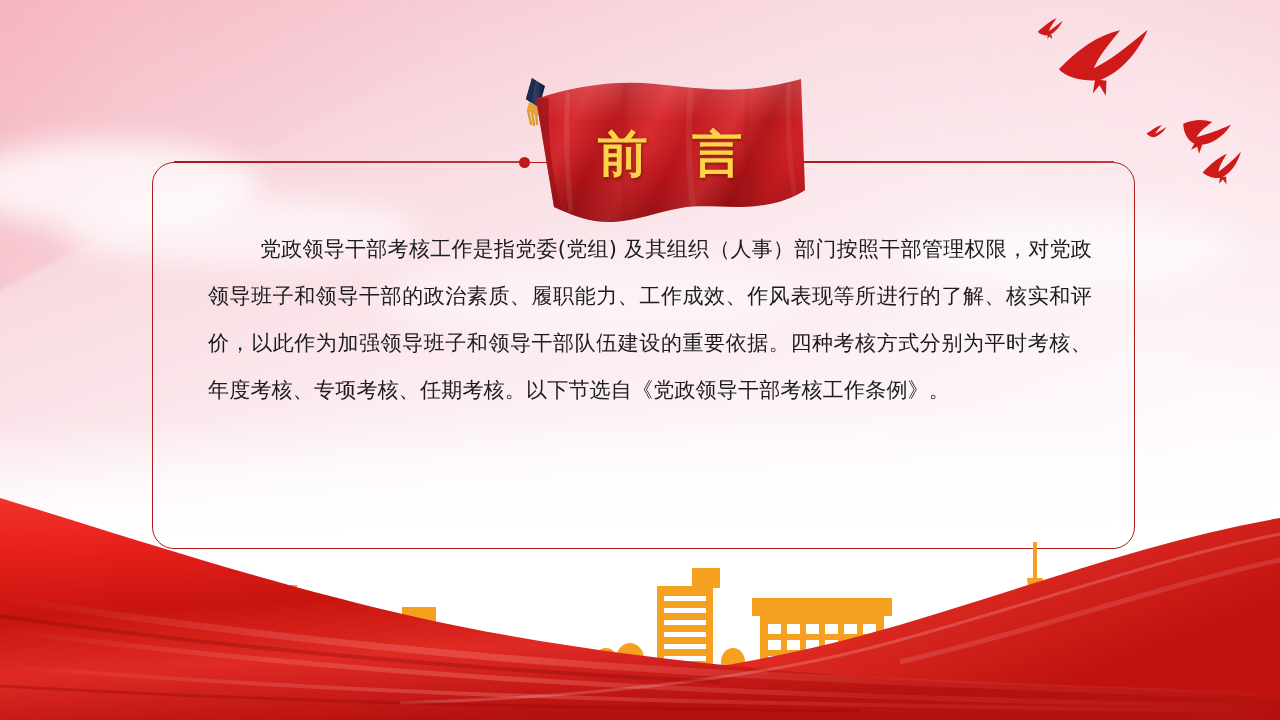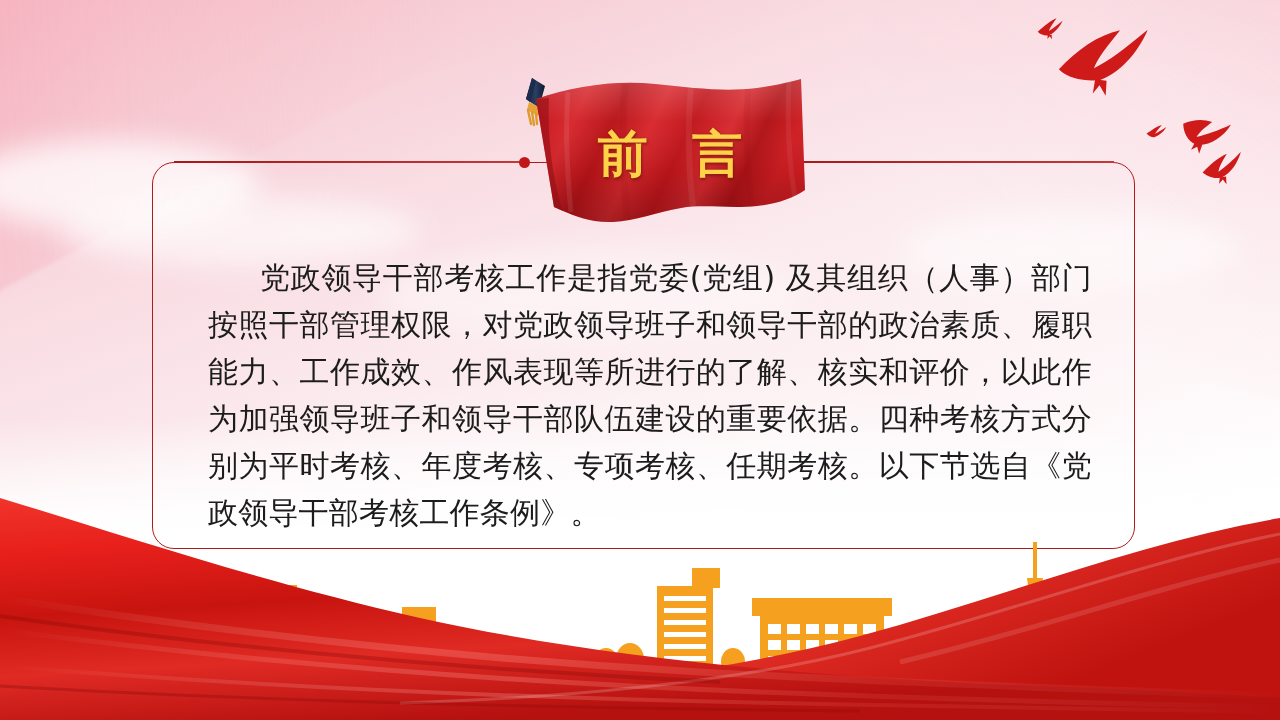--- a/index.html
+++ b/index.html
@@ -106,24 +106,24 @@
     font-weight: 700;
     letter-spacing: 16px;
     color: #ffd24a;
     text-shadow: 0 0 2px rgba(120,40,0,.45), 1px 2px 3px rgba(100,20,0,.55);
     pointer-events: none;
   }
 
   
   .body-text {
     position: absolute;
-    left: 208px; top: 254px;
+    left: 208px; top: 226px;
     width: 884px;
     font-family: "DejaVu Sans", "Liberation Sans", sans-serif;
-    font-size: 30px;
+    font-size: 21px;
     line-height: 47px;
     color: #1c1c1c;
     text-align: justify;
     text-justify: inter-character;
     text-indent: 52px;
     letter-spacing: 0.2px;
   }
 
   
   .skyline {

